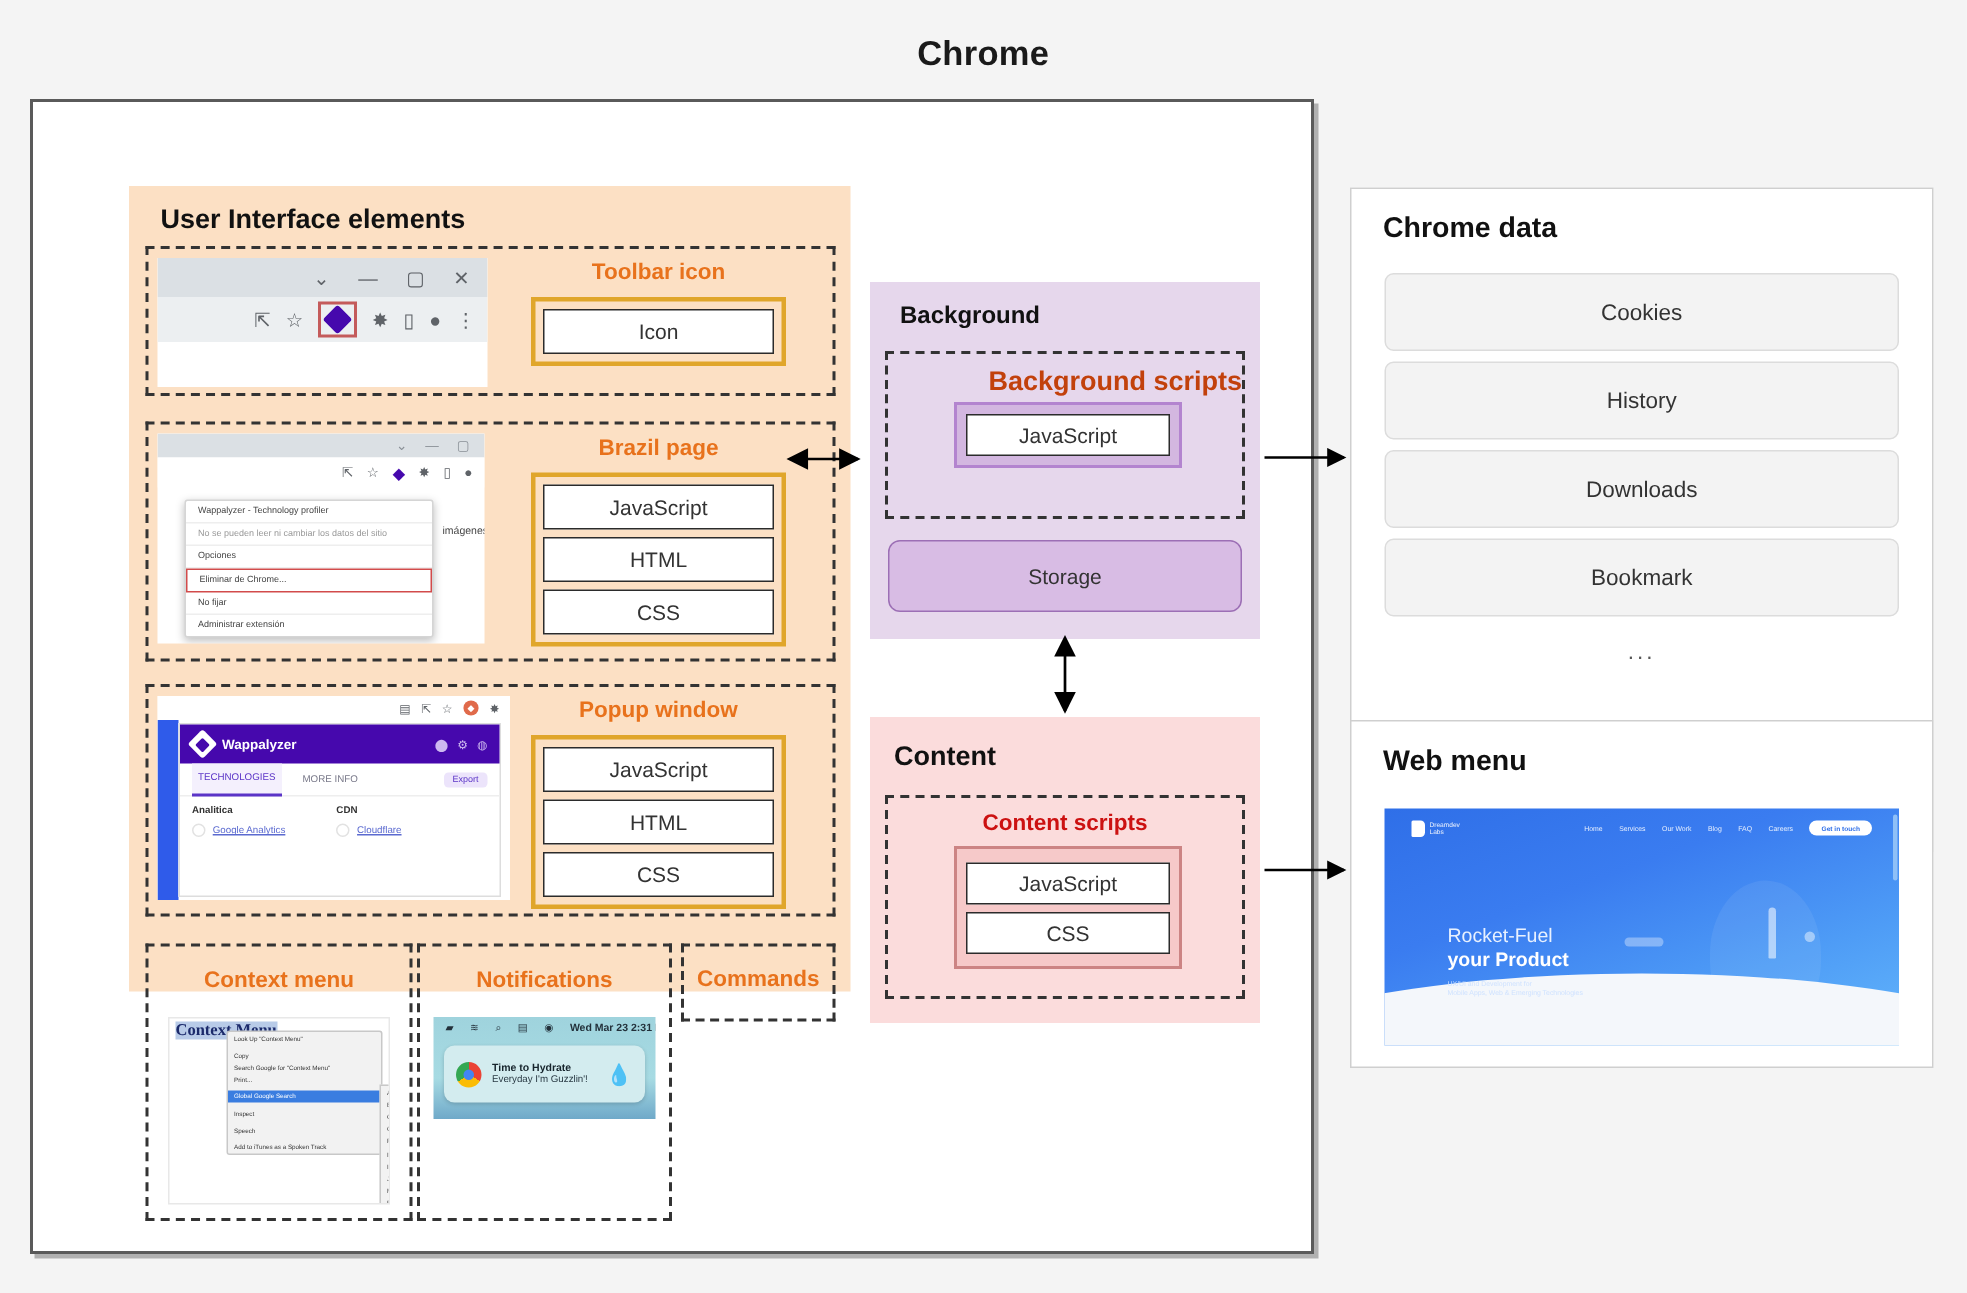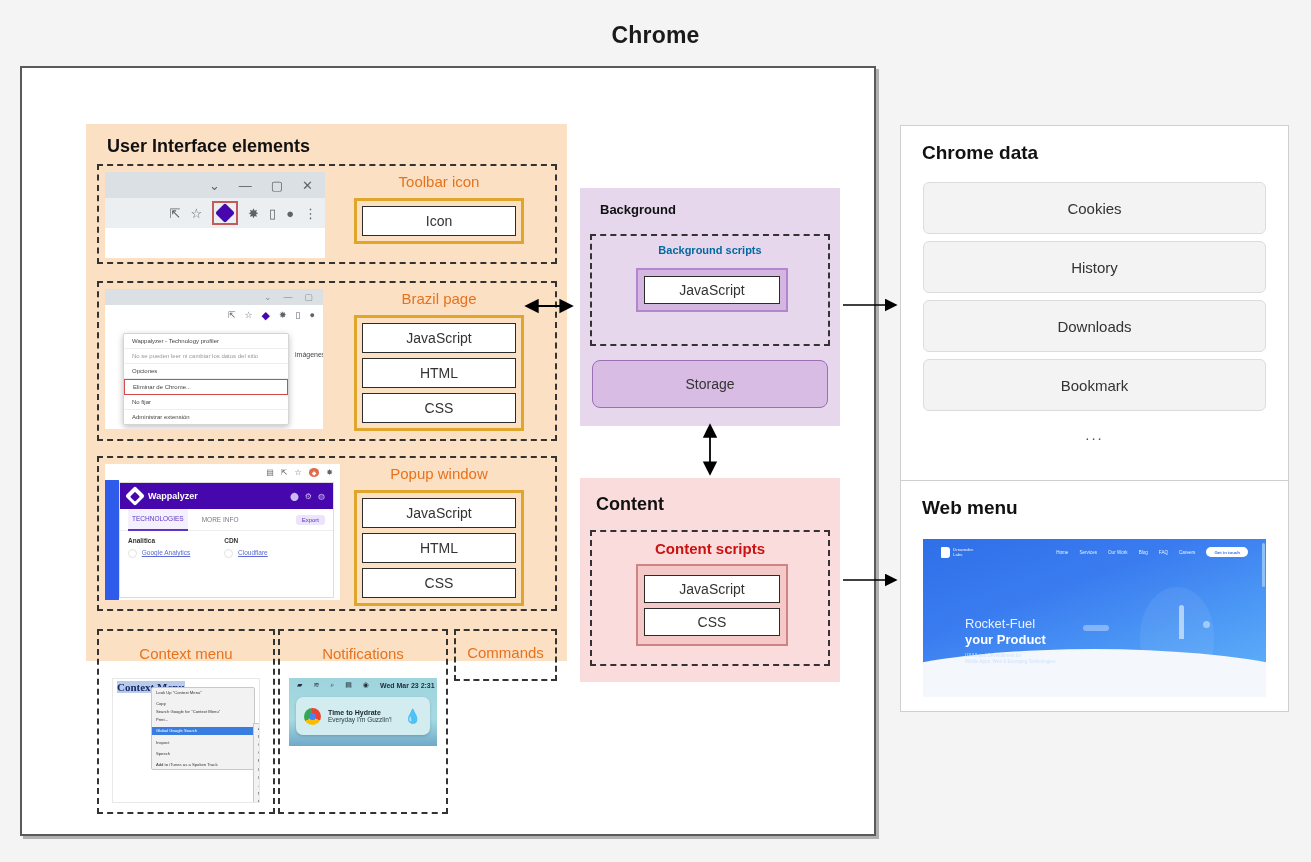--- a/index.html
+++ b/index.html
@@ -53,21 +53,21 @@
   }
 
   .dashed-sec {
     position: absolute;
     border: 2px dashed #333;
     background: transparent;
   }
 
   .sec-label {
     position: absolute;
-    font-size: 15px; font-weight: normal;
+    font-size: 15px; font-weight: bold;
     color: #e8721c;
     text-align: center;
     white-space: pre-line;
     line-height: 1.15;
   }
 
   
   .gold-stack {
     position: absolute;
     border: 3px solid #e0a62b;
@@ -171,28 +171,28 @@
   .nt-txt-s { font-size:6.5px; color:#2a3a44;}
   .nt-drop { margin-left:auto; color:#2a86d8; font-size:14px; }
 
   
   .bg-box {
     position: absolute;
     left: 580px; top: 188px;
     width: 260px; height: 238px;
     background: #e6d7ec;
   }
-  .bg-title { position:absolute; left:20px; top:14px; font-size:13px; font-weight:bold; color:#111;}
+  .bg-title { position:absolute; left:20px; top:14px; font-size:16px; font-weight:bold; color:#111;}
   .bg-dashed {
     position:absolute; left:10px; top:46px; width:240px; height:112px;
     border:2px dashed #333;
   }
   .bg-scripts-label {
     position:absolute; top:8px; left:0; width:100%;
-    text-align:center; font-size:11px; font-weight:bold; color:#0369a1;
+    text-align:right; font-size:18px; font-weight:bold; color:#c2410c;
   }
   .bg-js-wrap {
     position:absolute; left:44px; top:32px; width:152px; height:44px;
     border:2px solid #b384cf; background:#d3b7e0;
     display:flex; align-items:center; justify-content:center;
   }
   .bg-js {
     width:136px; height:28px; background:#fff; border:1.5px solid #2b2b2b;
     display:flex; align-items:center; justify-content:center;
     font-size:14px; color:#333;

